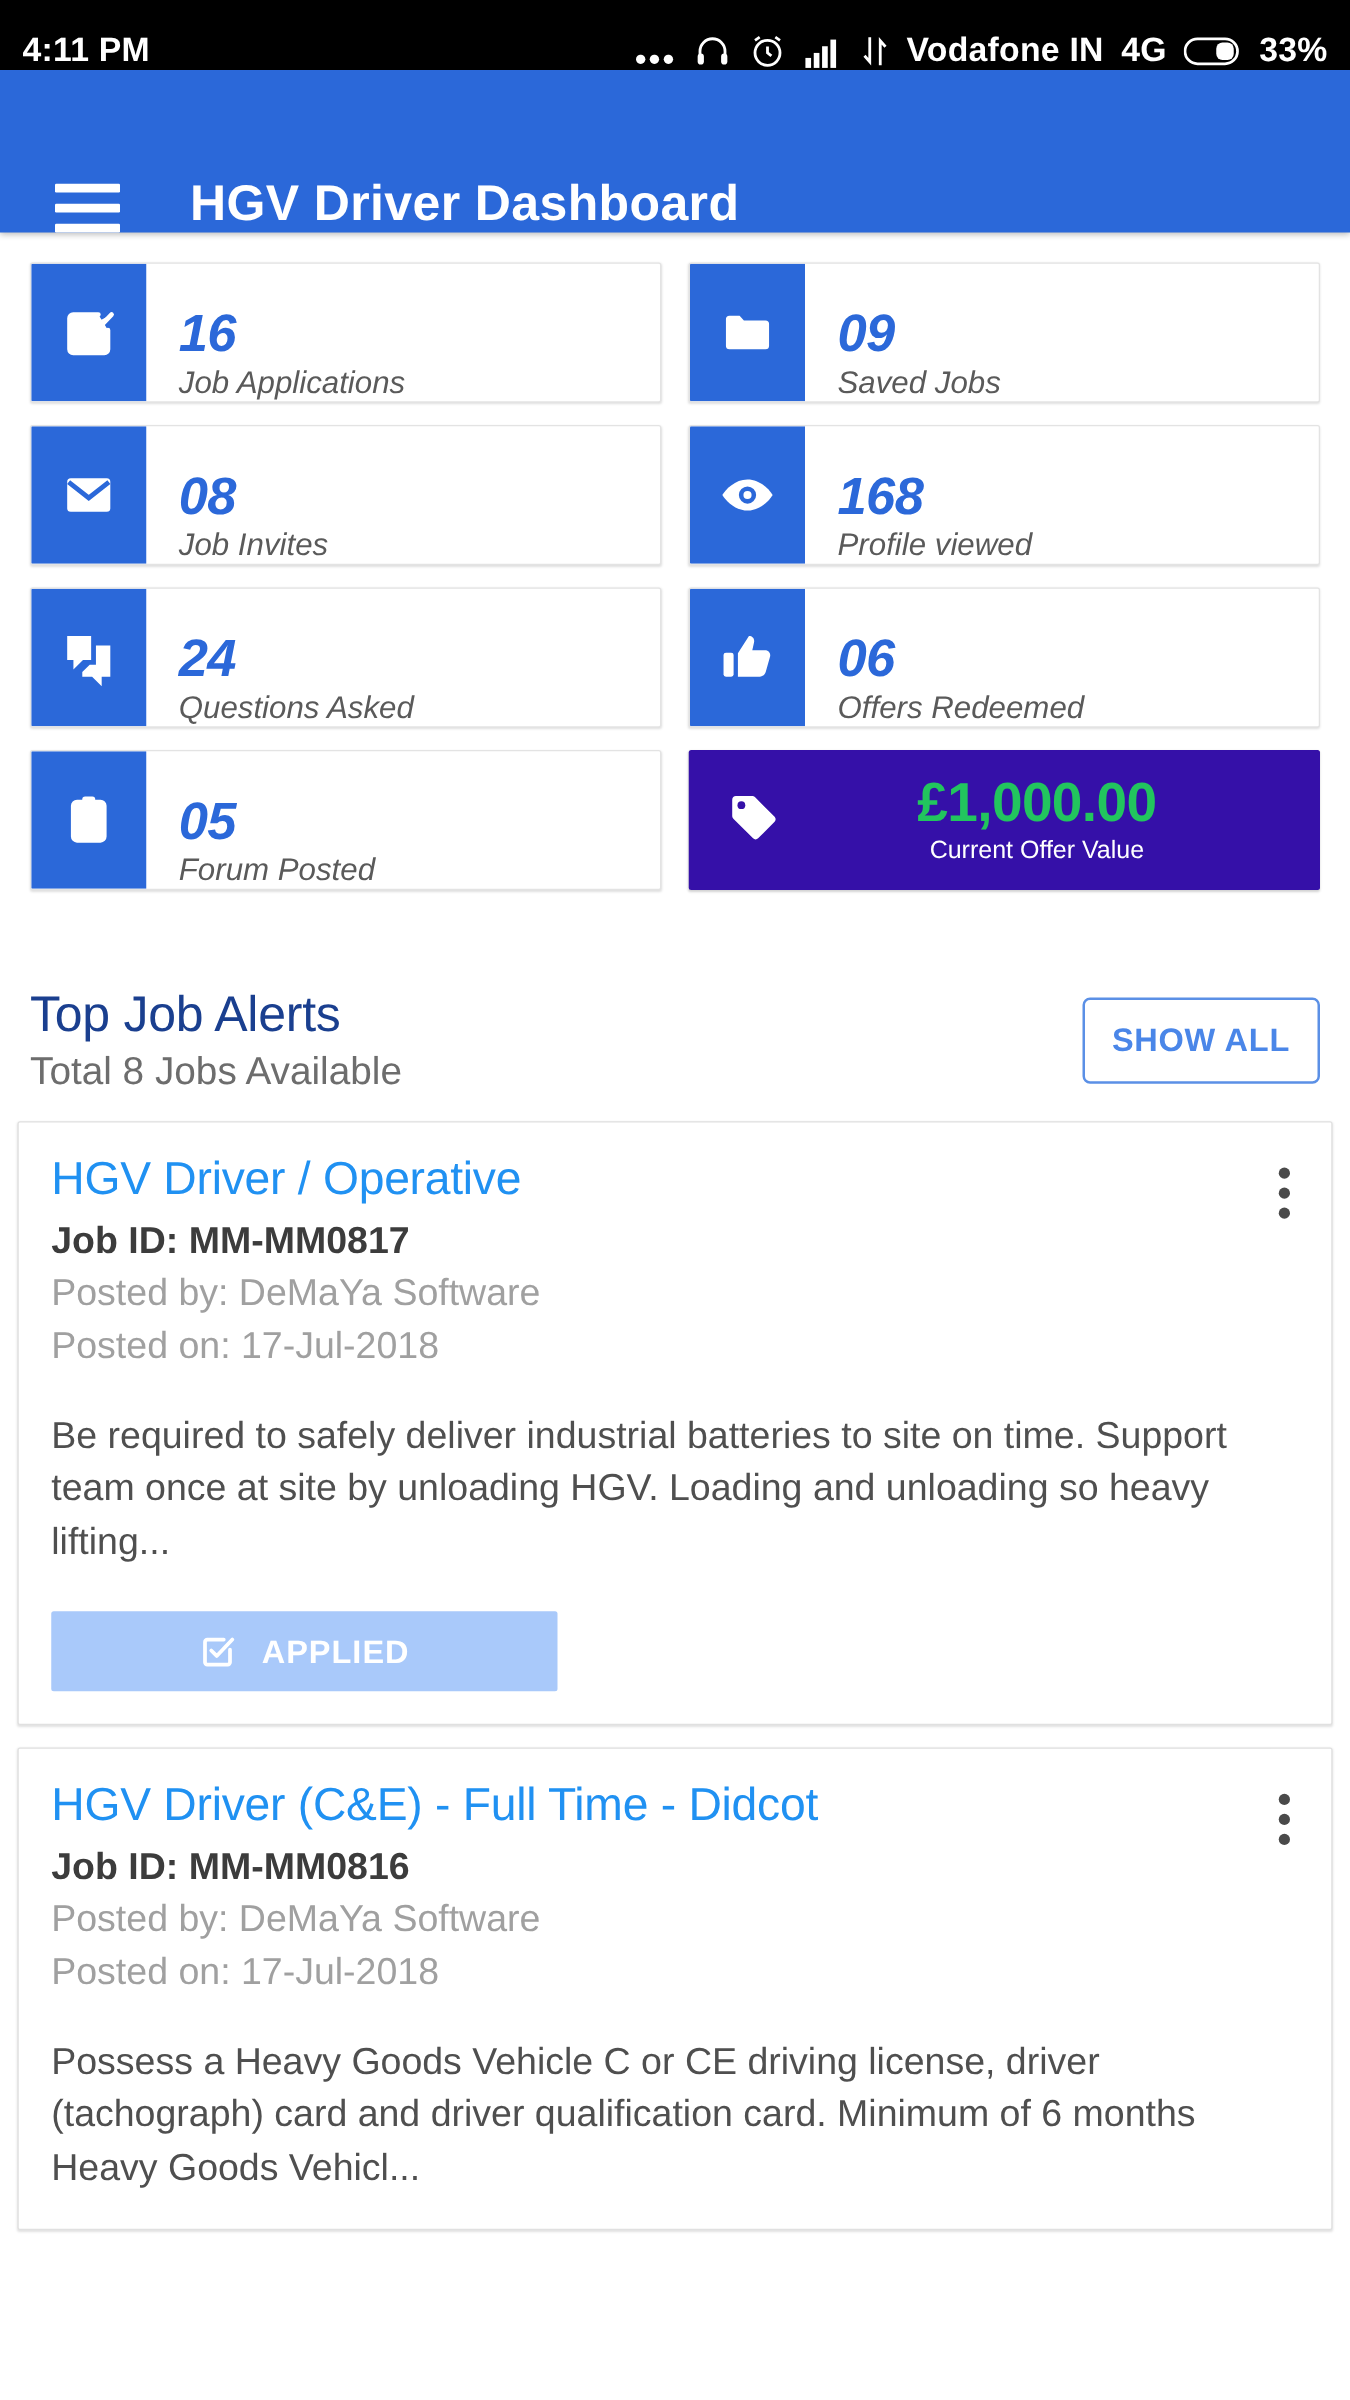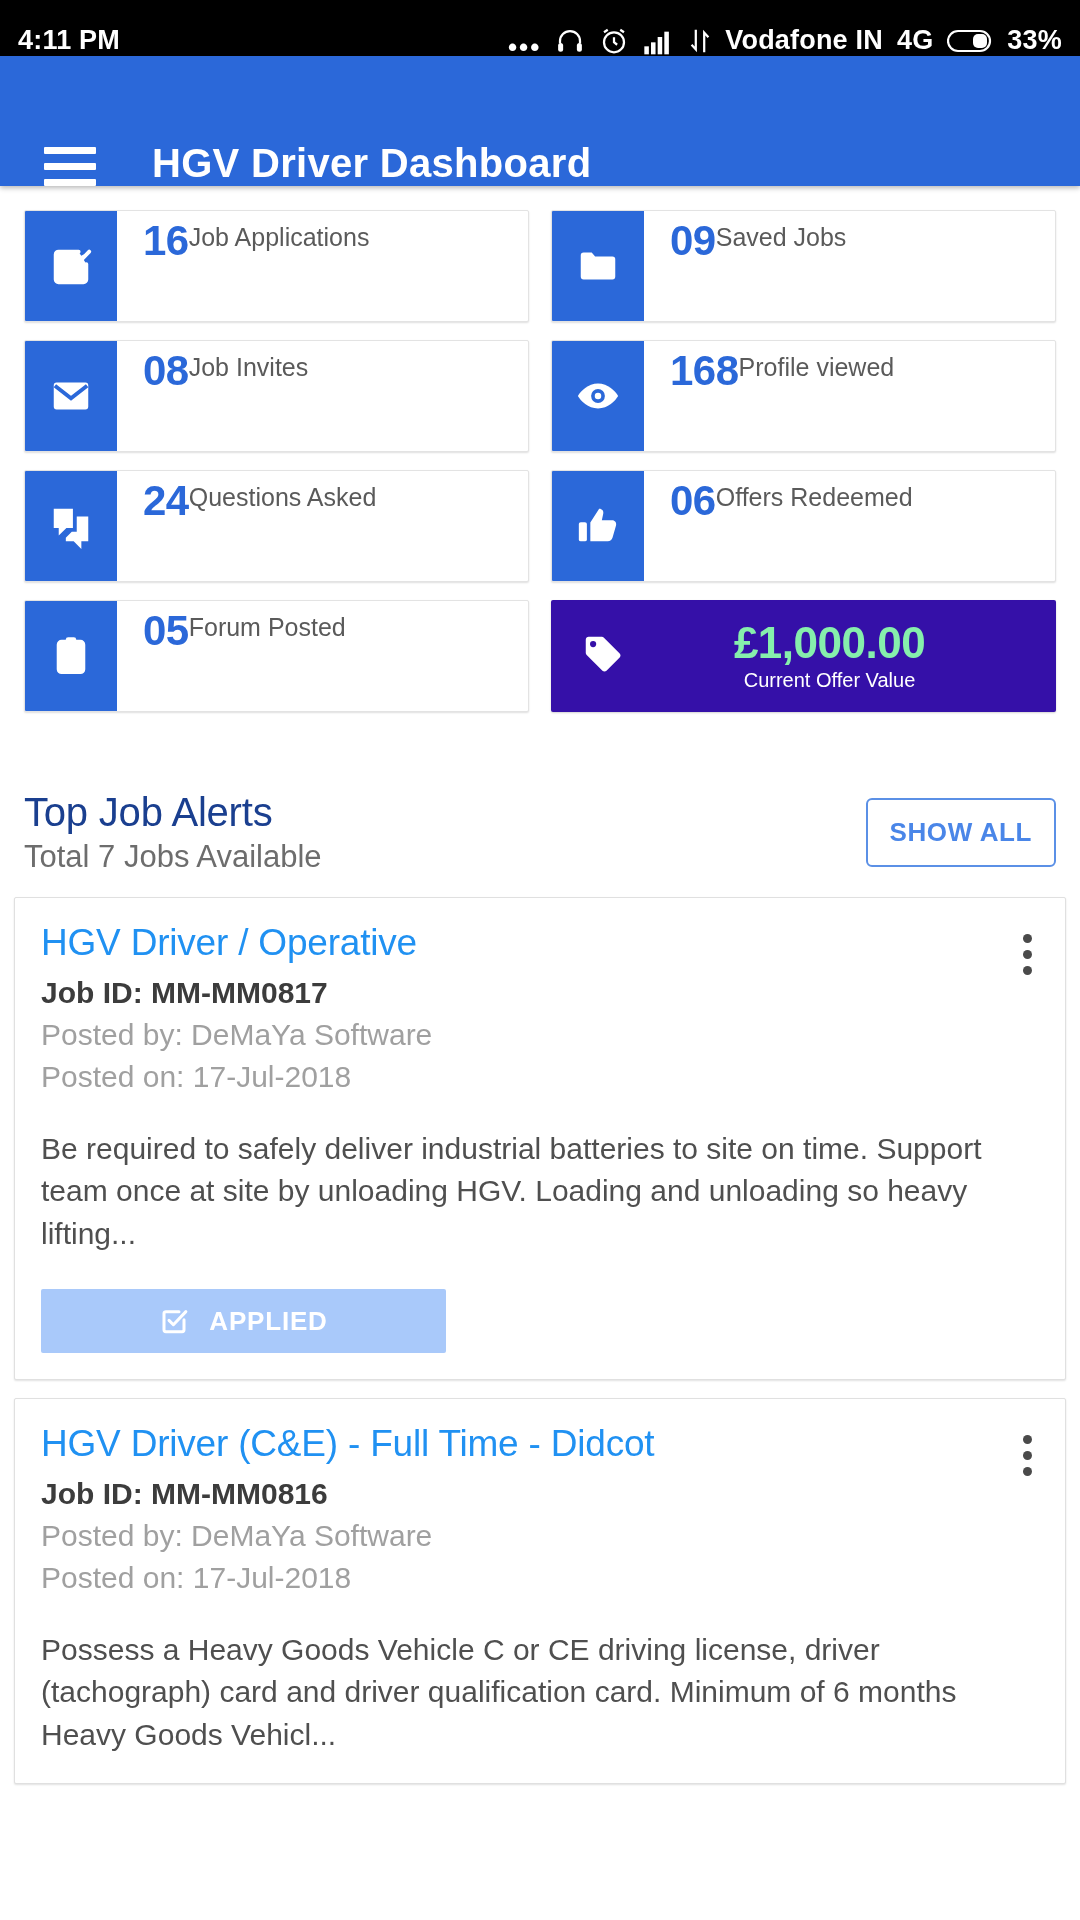--- a/index.html
+++ b/index.html
@@ -77,22 +77,23 @@
     background: #2b68d9;
     display: flex;
     align-items: center;
     justify-content: center;
   }
   .stat-icon svg { width: 46px; height: 46px; fill: #ffffff; }
   .stat-body {
     flex: 1 1 auto;
     padding: 9px 0 0 26px;
     display: flex;
-    flex-direction: row;
-    justify-content: flex-start;
+    flex-direction: column;
+    justify-content: flex-end;
+    font-style: italic;
   }
   .stat-value {
     color: #2b68d9;
     font-size: 42px;
     font-weight: bold;
     line-height: 1.02;
     letter-spacing: -.5px;
   }
   .stat-label {
     color: #5a5a5a;
@@ -110,21 +111,21 @@
     box-shadow: 0 1px 2px rgba(0,0,0,.18);
     padding-left: 30px;
   }
   .offer-icon svg { width: 44px; height: 44px; fill: #ffffff; }
   .offer-text {
     flex: 1 1 auto;
     text-align: center;
     padding-right: 22px;
   }
   .offer-amount {
-    color: #86efac;
+    color: #22c55e;
     font-size: 44px;
     font-weight: bold;
     line-height: 1.05;
     letter-spacing: -.5px;
   }
   .offer-caption {
     color: #ffffff;
     font-size: 20px;
     margin-top: 2px;
   }
@@ -383,21 +384,21 @@
         <div class="offer-caption">Current Offer Value</div>
       </div>
     </div>
 
   </div>
 </div>
 
 <div class="section-head">
   <div class="section-titles">
     <div class="section-title">Top Job Alerts</div>
-    <div class="section-sub">Total 7 Jobs Available</div>
+    <div class="section-sub">Total 8 Jobs Available</div>
   </div>
   <button class="show-all-btn">SHOW ALL</button>
 </div>
 
 <div class="job-list">
 
   <div class="job-card">
     <div class="kebab">
         <i></i>
         <i></i>

